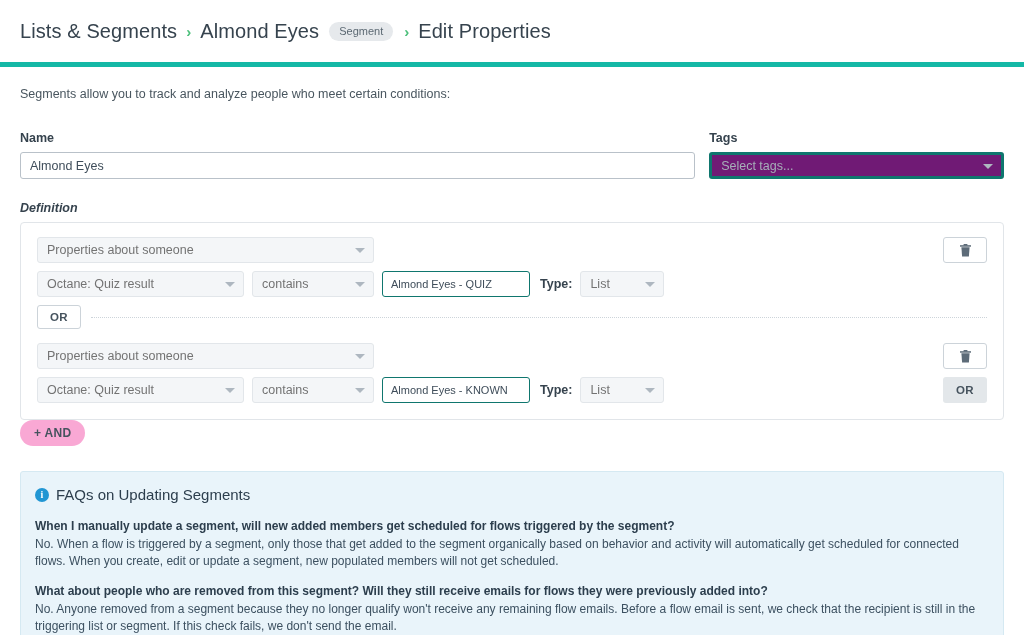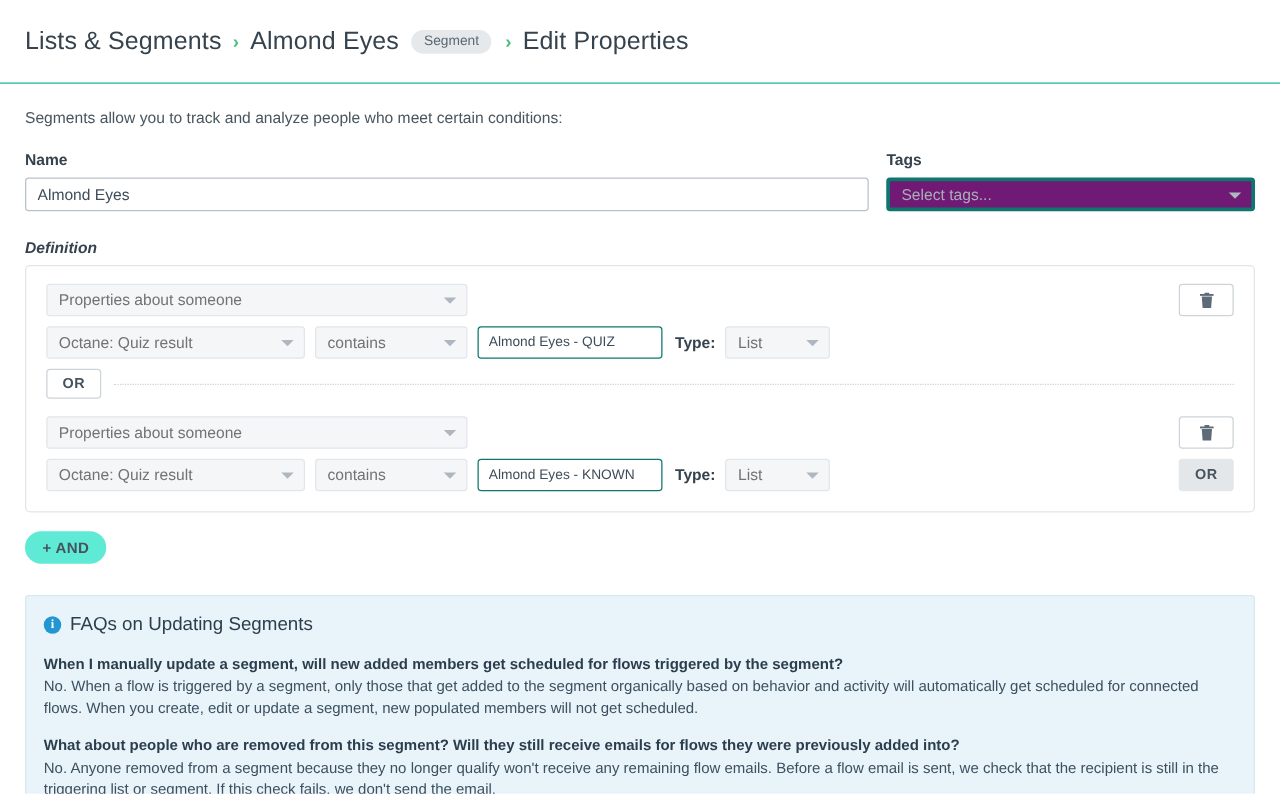--- a/index.html
+++ b/index.html
@@ -8,21 +8,21 @@
     width: 1024px; height: 635px;
     background: #ffffff;
     font-family: "Liberation Sans", sans-serif;
     color: #3f4d5a;
     overflow: hidden;
   }
 
   
   .header {
     height: 67px;
-    border-bottom: 1px solid #14b8a6;
+    border-bottom: 5px solid #14b8a6;
     display: flex;
     align-items: center;
     padding: 0 20px;
     background: #fff;
   }
   .crumb {
     font-size: 20px;
     color: #36434e;
     letter-spacing: .1px;
     white-space: nowrap;
@@ -47,21 +47,21 @@
     vertical-align: middle;
     line-height: 1;
   }
 
   
   .page { padding: 0 20px; }
   .intro {
     font-size: 12.5px;
     color: #49565f;
     margin-top: 20px;
-    margin-bottom: 20px;
+    margin-bottom: 30px;
   }
 
   .field-label {
     font-size: 12.5px;
     font-weight: bold;
     color: #36434e;
     margin-bottom: 7px;
   }
 
   .row-fields { display: flex; align-items: flex-start; }
@@ -199,25 +199,24 @@
     font-size: 11.5px;
     font-weight: bold;
     color: #46535e;
     display: flex; align-items: center; justify-content: center;
     letter-spacing: .4px;
   }
 
   .group2 { margin-top: 14px; }
 
   .and-btn {
-    margin-top: 15px;
     display: inline-flex;
     align-items: center;
     justify-content: center;
-    background: #5eead4;
+    background: #f9a8d4;
     color: #46535e;
     font-size: 12px;
     font-weight: bold;
     height: 26px;
     padding: 0 14px;
     border-radius: 13px;
     letter-spacing: .3px;
   }
 
   

